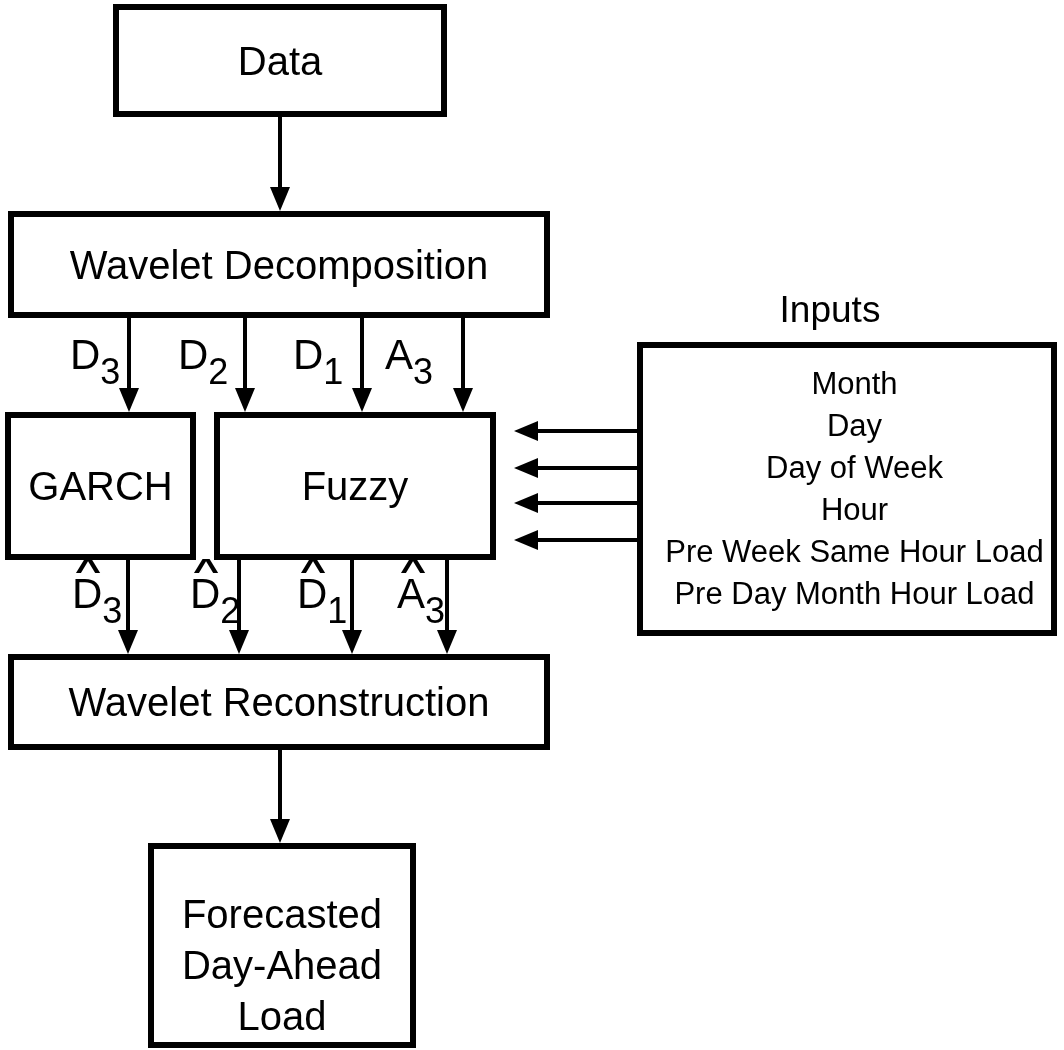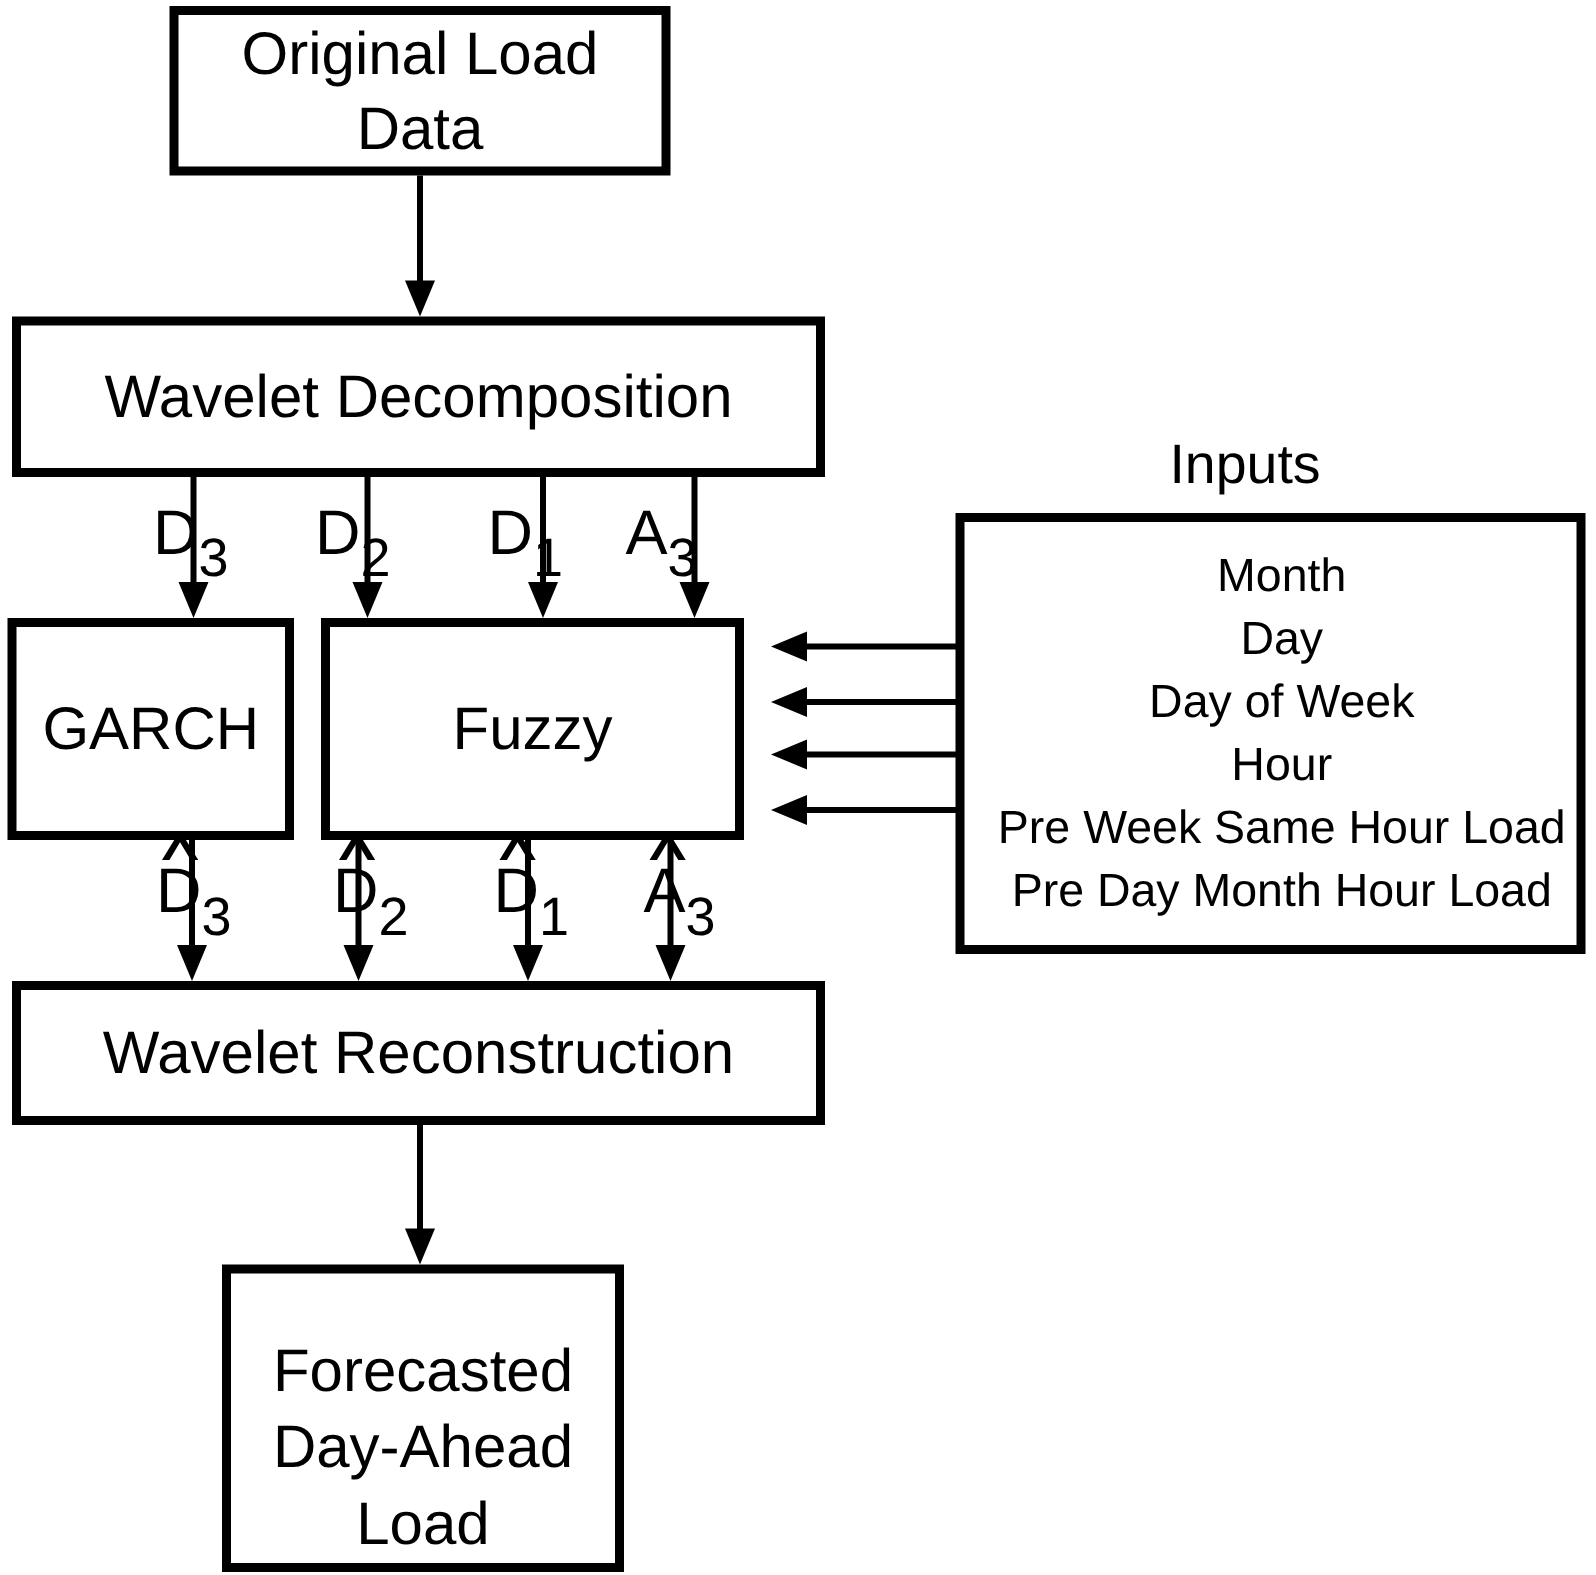--- a/index.html
+++ b/index.html
@@ -14,21 +14,21 @@
     display:flex;flex-direction:column;align-items:center;justify-content:center;
     text-align:center;font-size:40px;line-height:50px;z-index:2;
   }
   .node .nline{white-space:nowrap;}
   .inputs-box{font-size:31px;line-height:42px;padding-left:15px;}
   .inputs-title{
     position:absolute;left:620px;top:288px;width:420px;text-align:center;
     font-size:37px;line-height:44px;z-index:2;white-space:nowrap;
   }
   .sig{
-    position:absolute;font-size:42px;line-height:1;z-index:4;white-space:nowrap;margin-left:32px;
+    position:absolute;font-size:42px;line-height:1;z-index:4;white-space:nowrap;
   }
   .sig .sub{font-size:36px;position:relative;top:15px;line-height:1;}
   .sig .hat{
     position:absolute;top:-19px;left:1px;width:30px;text-align:center;
     font-size:32px;line-height:1;font-weight:bold;display:inline-block;
     transform:scaleX(1.4);
   }
   .forecast-node{line-height:51px;}
 </style>
 </head>
@@ -96,21 +96,20 @@
         <polygon points="538,493 538,513 514,503" stroke="none"></polygon>
       </g>
       <g>
         <line x1="639" y1="540" x2="536" y2="540"></line>
         <polygon points="538,530 538,550 514,540" stroke="none"></polygon>
       </g>
     </g>
   </svg>
 
   <div class="node" style="left:113px;top:4px;width:334px;height:113px;">
-    <div class="nline">Original Load</div>
     <div class="nline">Data</div>
   </div>
 
   <div class="node" style="left:5px;top:412px;width:191px;height:148px;">
     <div class="nline">GARCH</div>
   </div>
 
   <div class="node" style="left:8px;top:211px;width:542px;height:107px;">
     <div class="nline">Wavelet Decomposition</div>
   </div>

